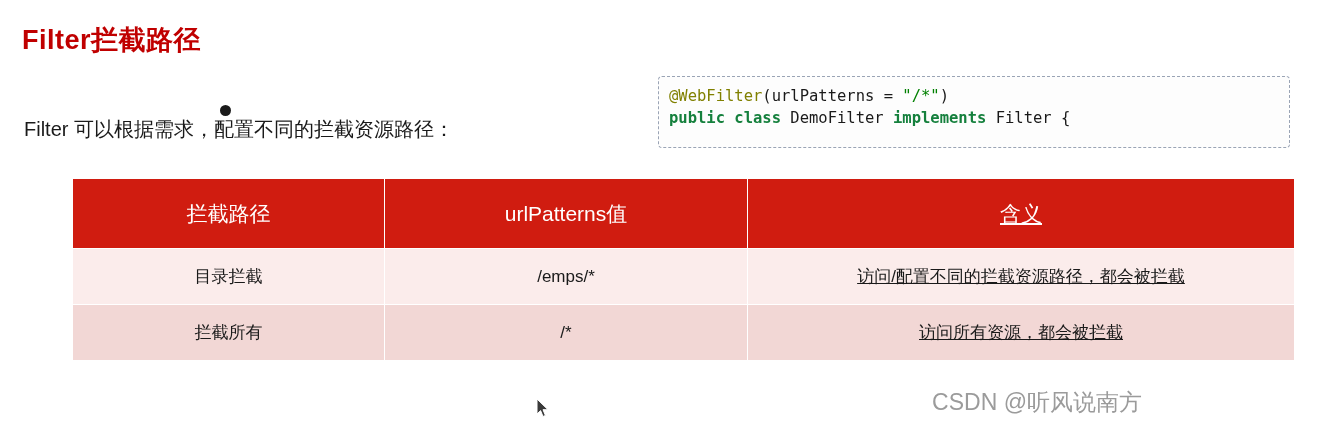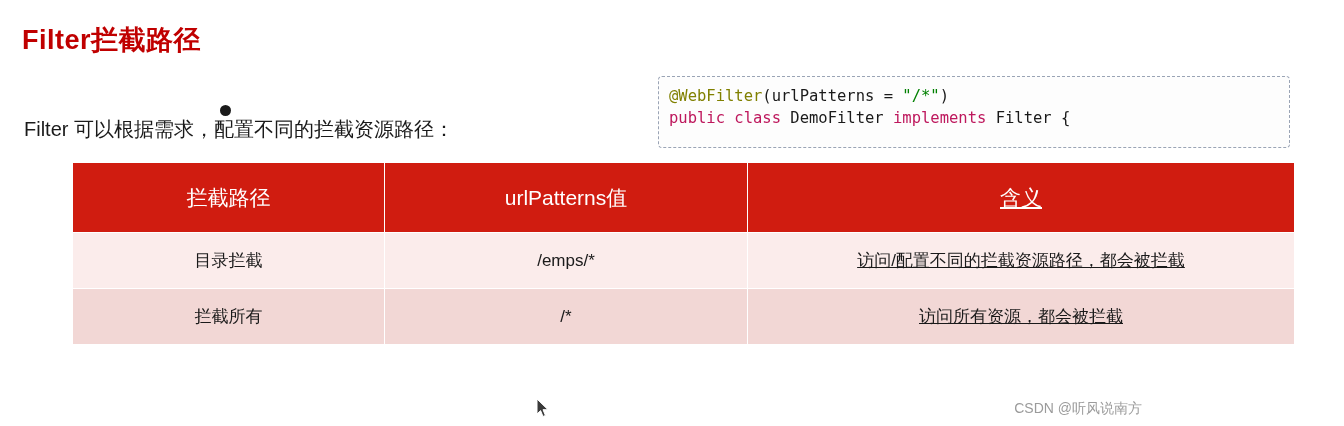--- a/index.html
+++ b/index.html
@@ -62,29 +62,29 @@
     border-radius: 4px;
     background: #fdfdfd;
     padding: 8px 10px 6px 10px;
     font-family: "DejaVu Sans Mono", monospace;
     font-size: 15.5px;
     line-height: 1.45;
     overflow: hidden;
   }
   .code-line { white-space: pre; }
   .tok-anno { color: #808000; }
-  .tok-kw { color: #be185d; }
+  .tok-kw { color: #15803d; font-weight: bold; }
   .tok-plain { color: #1a1a1a; }
   .tok-str { color: #008000; }
 
   
   .tbl {
     position: absolute;
     left: 72px;
-    top: 162px;
+    top: 178px;
     width: 1222px;
     border-collapse: collapse;
     table-layout: fixed;
   }
   .tbl th, .tbl td {
     border: 1px solid #ffffff;
     text-align: center;
     vertical-align: middle;
   }
   .tbl thead th {
@@ -114,21 +114,21 @@
     width: 14px;
     height: 20px;
     pointer-events: none;
   }
 
   
   .watermark {
     position: absolute;
     right: 18px;
     bottom: 8px;
-    font-size: 14px;
+    font-size: 23px;
     color: #9b9b9b;
     white-space: nowrap;
   }
 </style>
 </head>
 <body>
 
 <div class="slide">
 
   <div class="title">Filter拦截路径</div>

